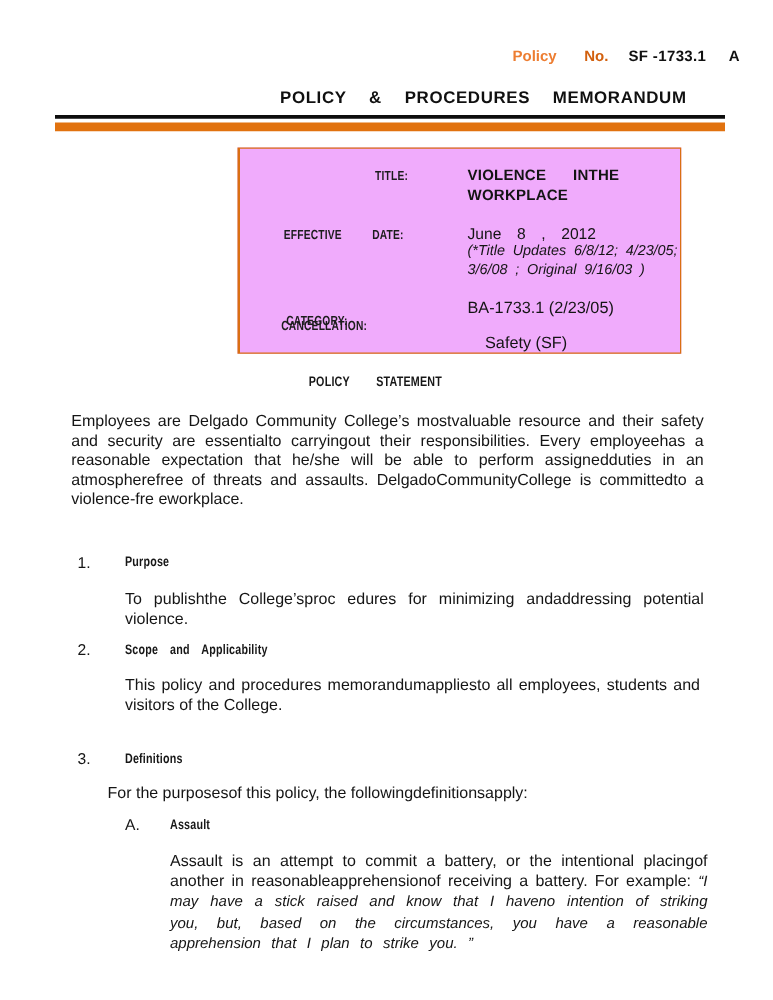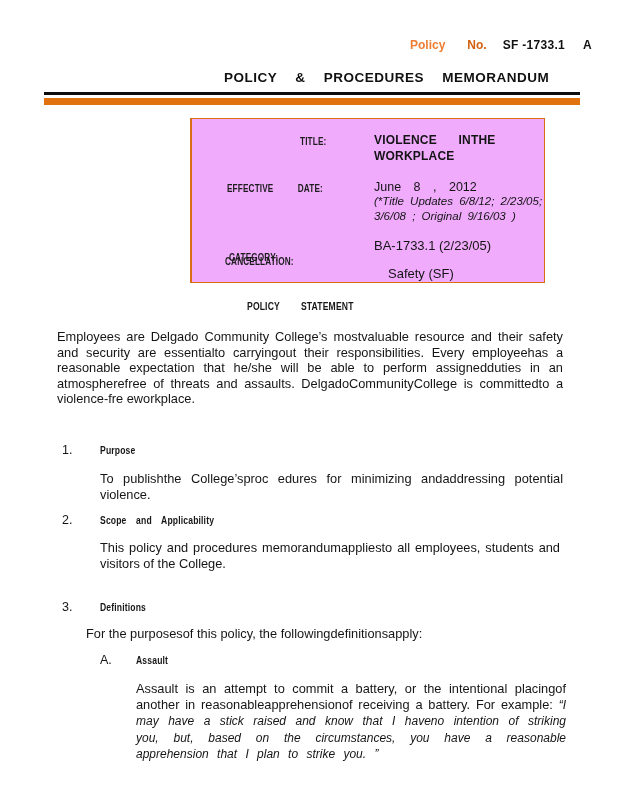--- a/index.html
+++ b/index.html
@@ -70,21 +70,21 @@
 
   <div class="abs info-box">
     <span class="abs info-label" style="top:16px; left:108px;">
       <span class="cond">TITLE:</span></span>
     <span class="abs info-value bold ws18" style="top:14px; left:182px;">VIOLENCE INTHE</span>
     <span class="abs info-value bold" style="top:30px; left:182px;">WORKPLACE</span>
 
     <span class="abs info-label" style="top:63px; left:35px;">
       <span class="cond ws28">EFFECTIVE DATE:</span></span>
     <span class="abs info-value ws8" style="top:61px; left:182px;">June 8 , 2012</span>
-    <span class="abs info-value note-italic" style="top:76px; left:182px;">(*Title Updates 6/8/12; 2/23/05;</span>
+    <span class="abs info-value note-italic" style="top:76px; left:182px;">(*Title Updates 6/8/12; 4/23/05;</span>
     <span class="abs info-value note-italic" style="top:91px; left:182px;">3/6/08 ; Original 9/16/03 )</span>
 
     <span class="abs info-label" style="top:136px; left:33px;">
       <span class="cond">CANCELLATION:</span></span>
     <span class="abs info-value" style="top:119px; left:182px; font-size:13px;">BA-1733.1 (2/23/05)</span>
 
     <span class="abs info-label" style="top:132px; left:37px;">
       <span class="cond">CATEGORY:</span></span>
     <span class="abs info-value" style="top:147px; left:196px; font-size:13px;text-align:right;">Safety (SF)</span>
   </div>

